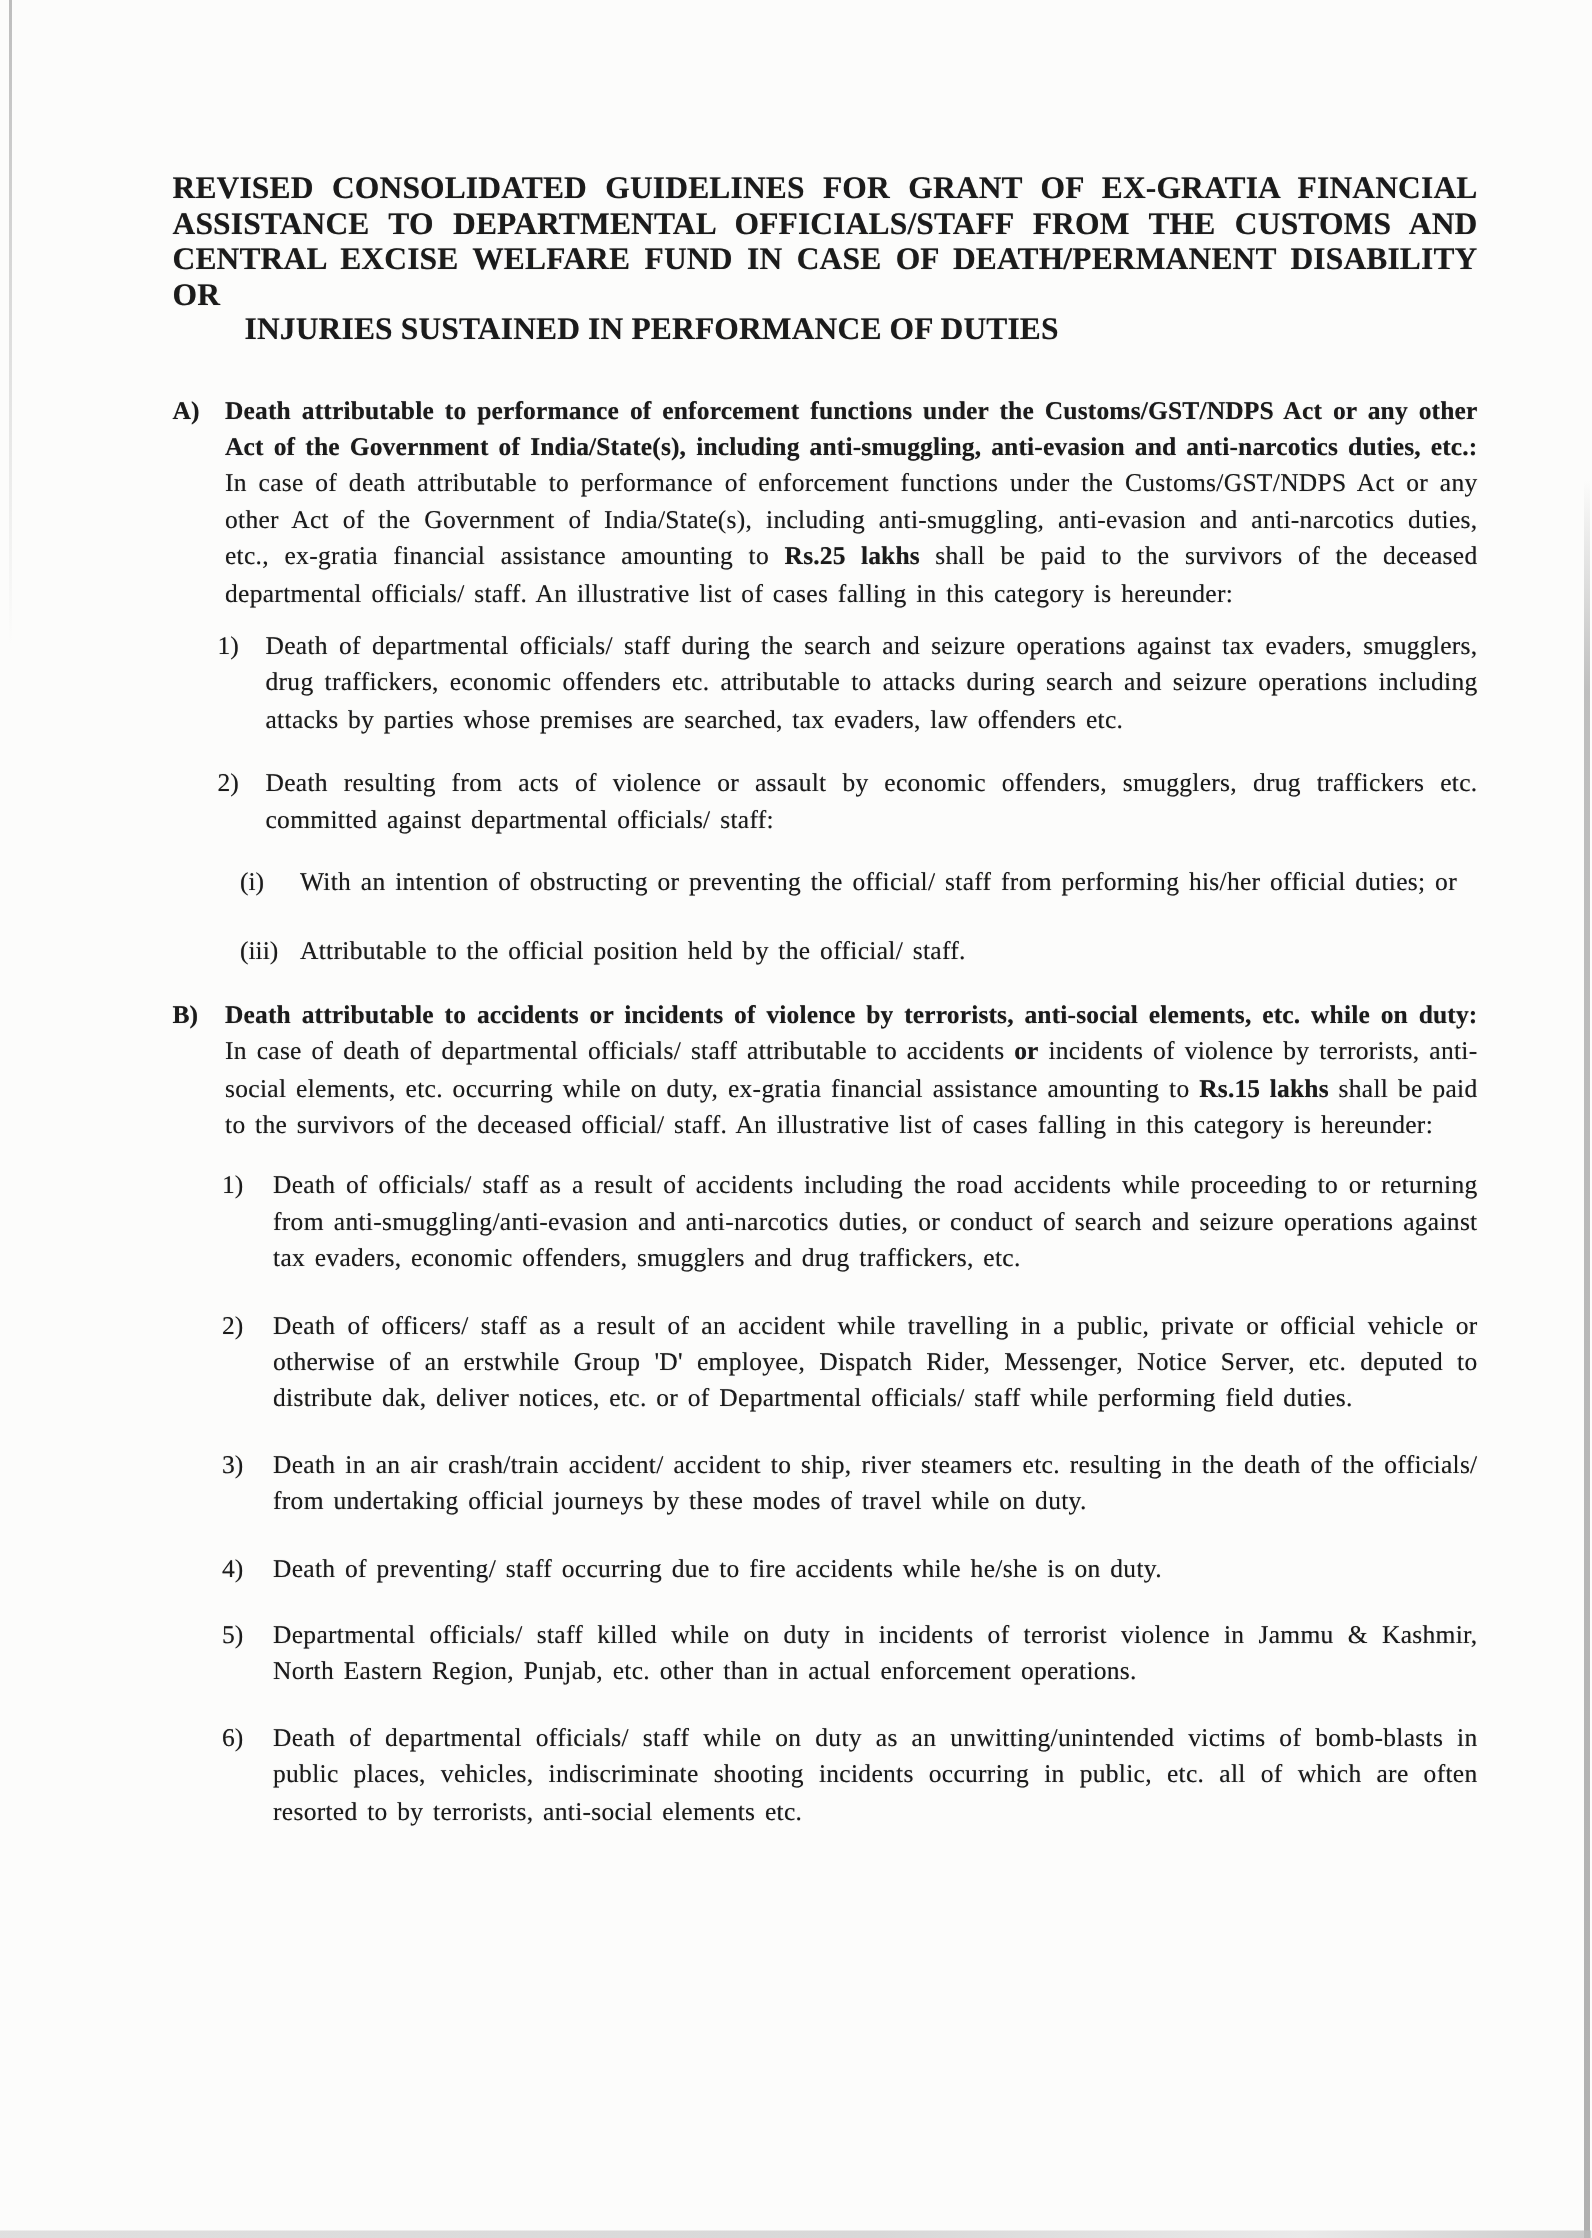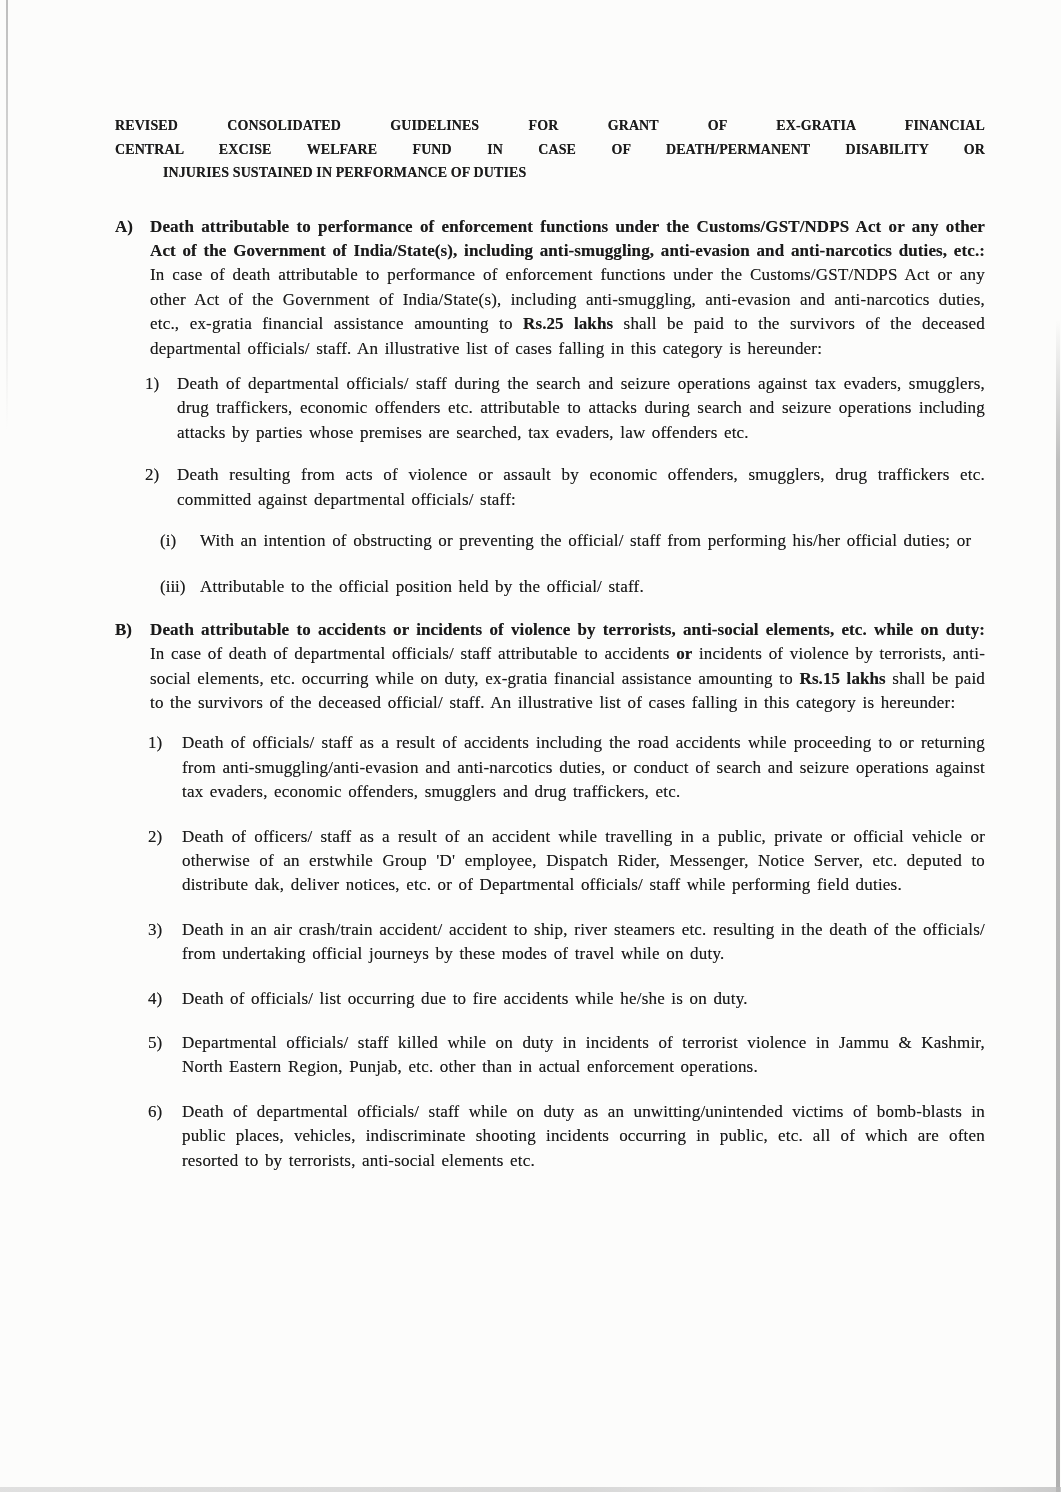--- a/index.html
+++ b/index.html
@@ -23,21 +23,21 @@
   }
   .scan-edge-bottom{
     position:absolute;left:0;right:0;bottom:0;height:5px;
     background:linear-gradient(to right,#d6d6d6,#cccccc 55%,#e4e4e4 82%,#b9b9b9);
     opacity:.75;
   }
   .content{
     position:absolute;left:115px;top:114px;width:870px;
     text-shadow:0 0 .5px rgba(0,0,0,.5);
   }
-  .title{margin:0 0 30px 0;font-size:14px;font-weight:700;line-height:23.5px;letter-spacing:.1px;}
+  .title{margin:0 0 30px 0;font-size:21px;font-weight:700;line-height:23.5px;letter-spacing:.1px;}
   .title-line{text-align:justify;text-align-last:justify;}
   .title-line.last{text-align-last:left;margin-left:48px;}
 
   .section-head{display:flex;font-size:17px;line-height:24.4px;}
   .section-head.b{margin-top:14px;margin-bottom:16px;}
   .section-head.a{margin-bottom:11px;}
   .slabel{flex:0 0 35px;font-weight:700;}
   .spara{flex:1;margin:0;text-align:justify;word-spacing:2px;letter-spacing:.2px;}
   .spara b{letter-spacing:.1px;}
 
@@ -59,20 +59,21 @@
 <body>
 
 <div class="scan-edge-left"></div>
 <div class="scan-edge-right"></div>
 <div class="scan-edge-bottom"></div>
 
 <div class="content">
 
   <h1 class="title">
     <div class="title-line">REVISED CONSOLIDATED GUIDELINES FOR GRANT OF EX-GRATIA FINANCIAL</div>
+    <div class="title-line">ASSISTANCE TO DEPARTMENTAL OFFICIALS/STAFF FROM THE CUSTOMS AND</div>
     <div class="title-line">CENTRAL EXCISE WELFARE FUND IN CASE OF DEATH/PERMANENT DISABILITY OR</div>
     <div class="title-line last">INJURIES SUSTAINED IN PERFORMANCE OF DUTIES</div>
   </h1>
 
   <div class="section-head a">
     <span class="slabel">A)</span>
     <p class="spara"><b>Death attributable to performance of enforcement functions under the Customs/GST/NDPS Act or any other Act of the Government of India/State(s), including anti-smuggling, anti-evasion and anti-narcotics duties, etc.:</b> <span>In case of death attributable to performance of enforcement functions under the Customs/GST/NDPS Act or any other Act of the Government of India/State(s), including anti-smuggling, anti-evasion and anti-narcotics duties, etc., ex-gratia financial assistance amounting to</span> <b>Rs.25 lakhs</b> <span>shall be paid to the survivors of the deceased departmental officials/ staff. An illustrative list of cases falling in this category is hereunder:</span></p>
   </div>
 
   <div class="items items-a">
@@ -120,21 +121,21 @@
     </div>
     <div class="item">
       <div class="irow">
         <span class="ilabel">3)</span>
         <p class="itext">Death in an air crash/train accident/ accident to ship, river steamers etc. resulting in the death of the officials/ from undertaking official journeys by these modes of travel while on duty.</p>
       </div>
     </div>
     <div class="item">
       <div class="irow">
         <span class="ilabel">4)</span>
-        <p class="itext">Death of officials/ list occurring due to fire accidents while he/she is on duty.</p>
+        <p class="itext">Death of preventing/ staff occurring due to fire accidents while he/she is on duty.</p>
       </div>
     </div>
     <div class="item">
       <div class="irow">
         <span class="ilabel">5)</span>
         <p class="itext">Departmental officials/ staff killed while on duty in incidents of terrorist violence in Jammu &amp; Kashmir, North Eastern Region, Punjab, etc. other than in actual enforcement operations.</p>
       </div>
     </div>
     <div class="item">
       <div class="irow">

